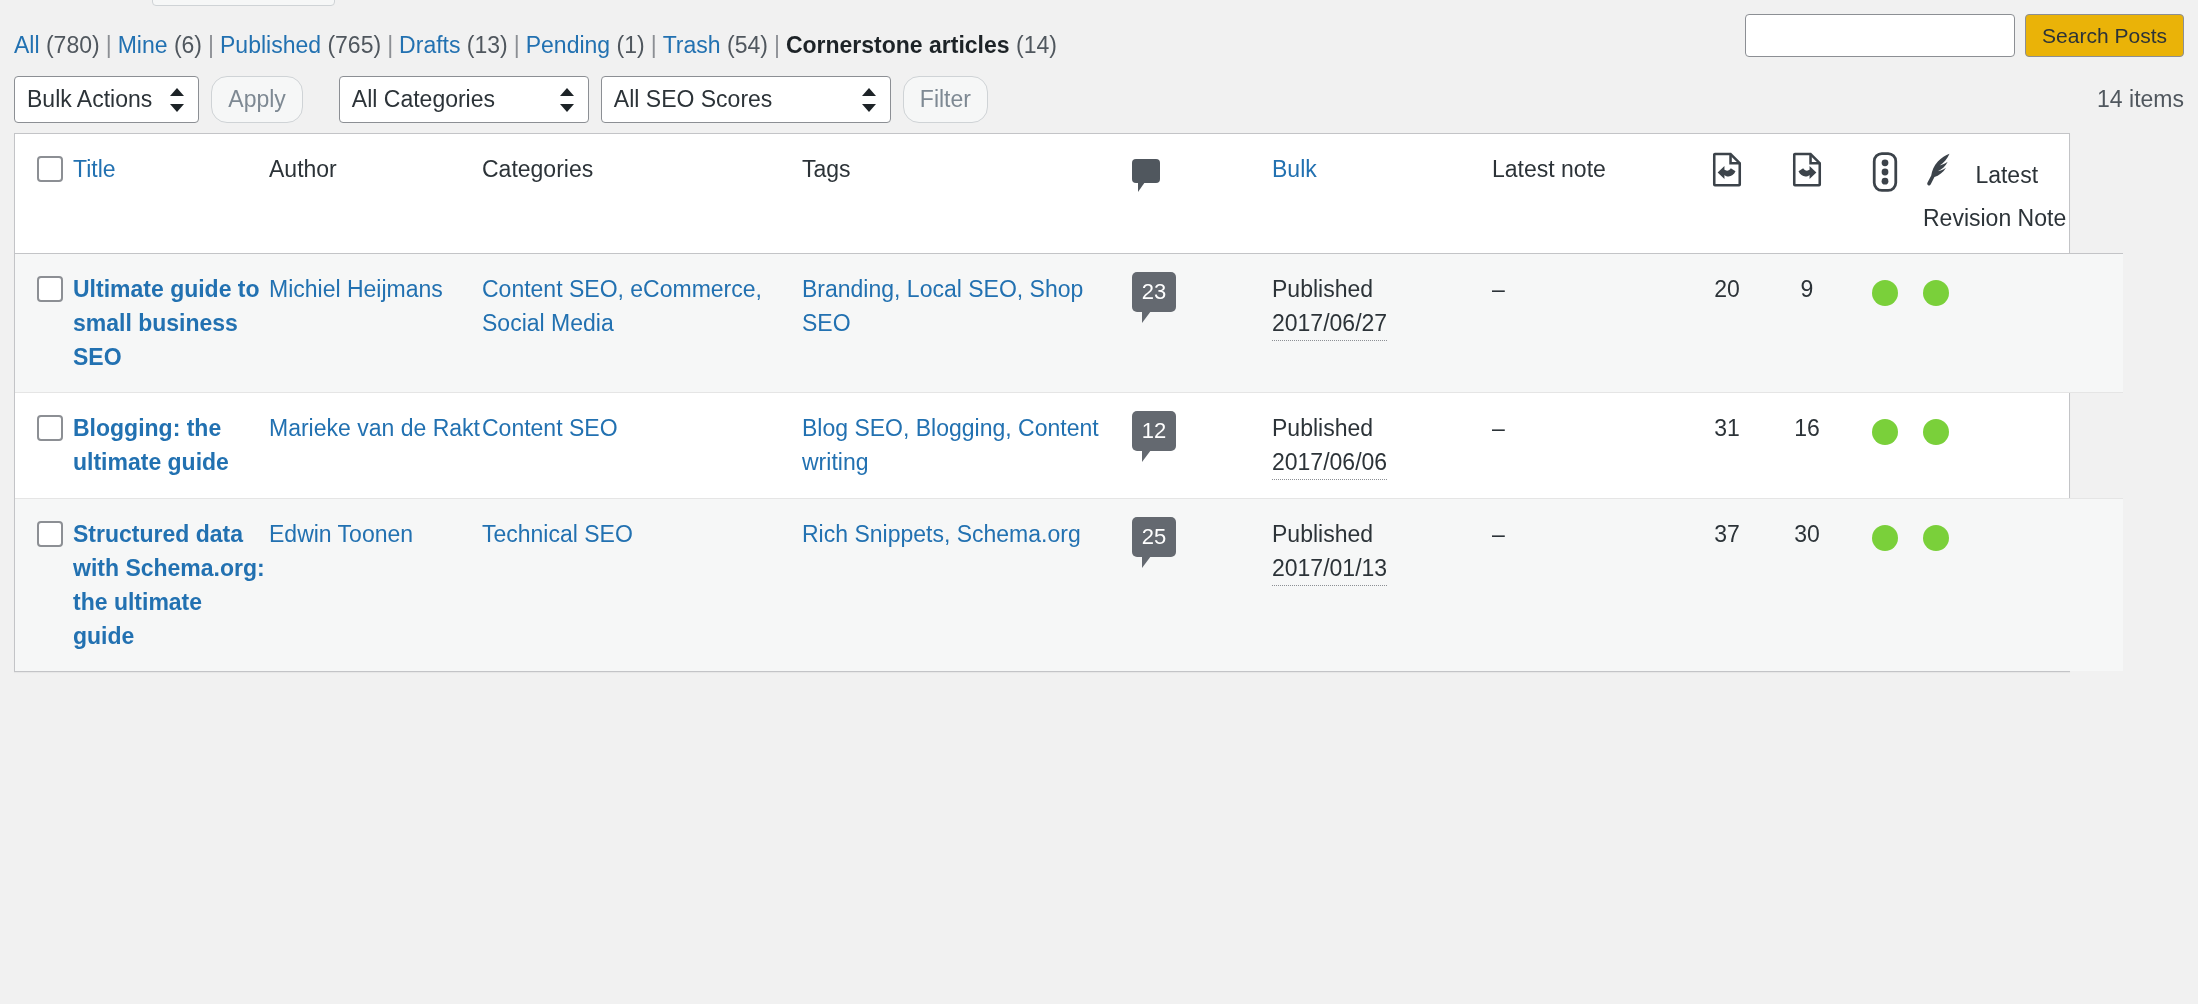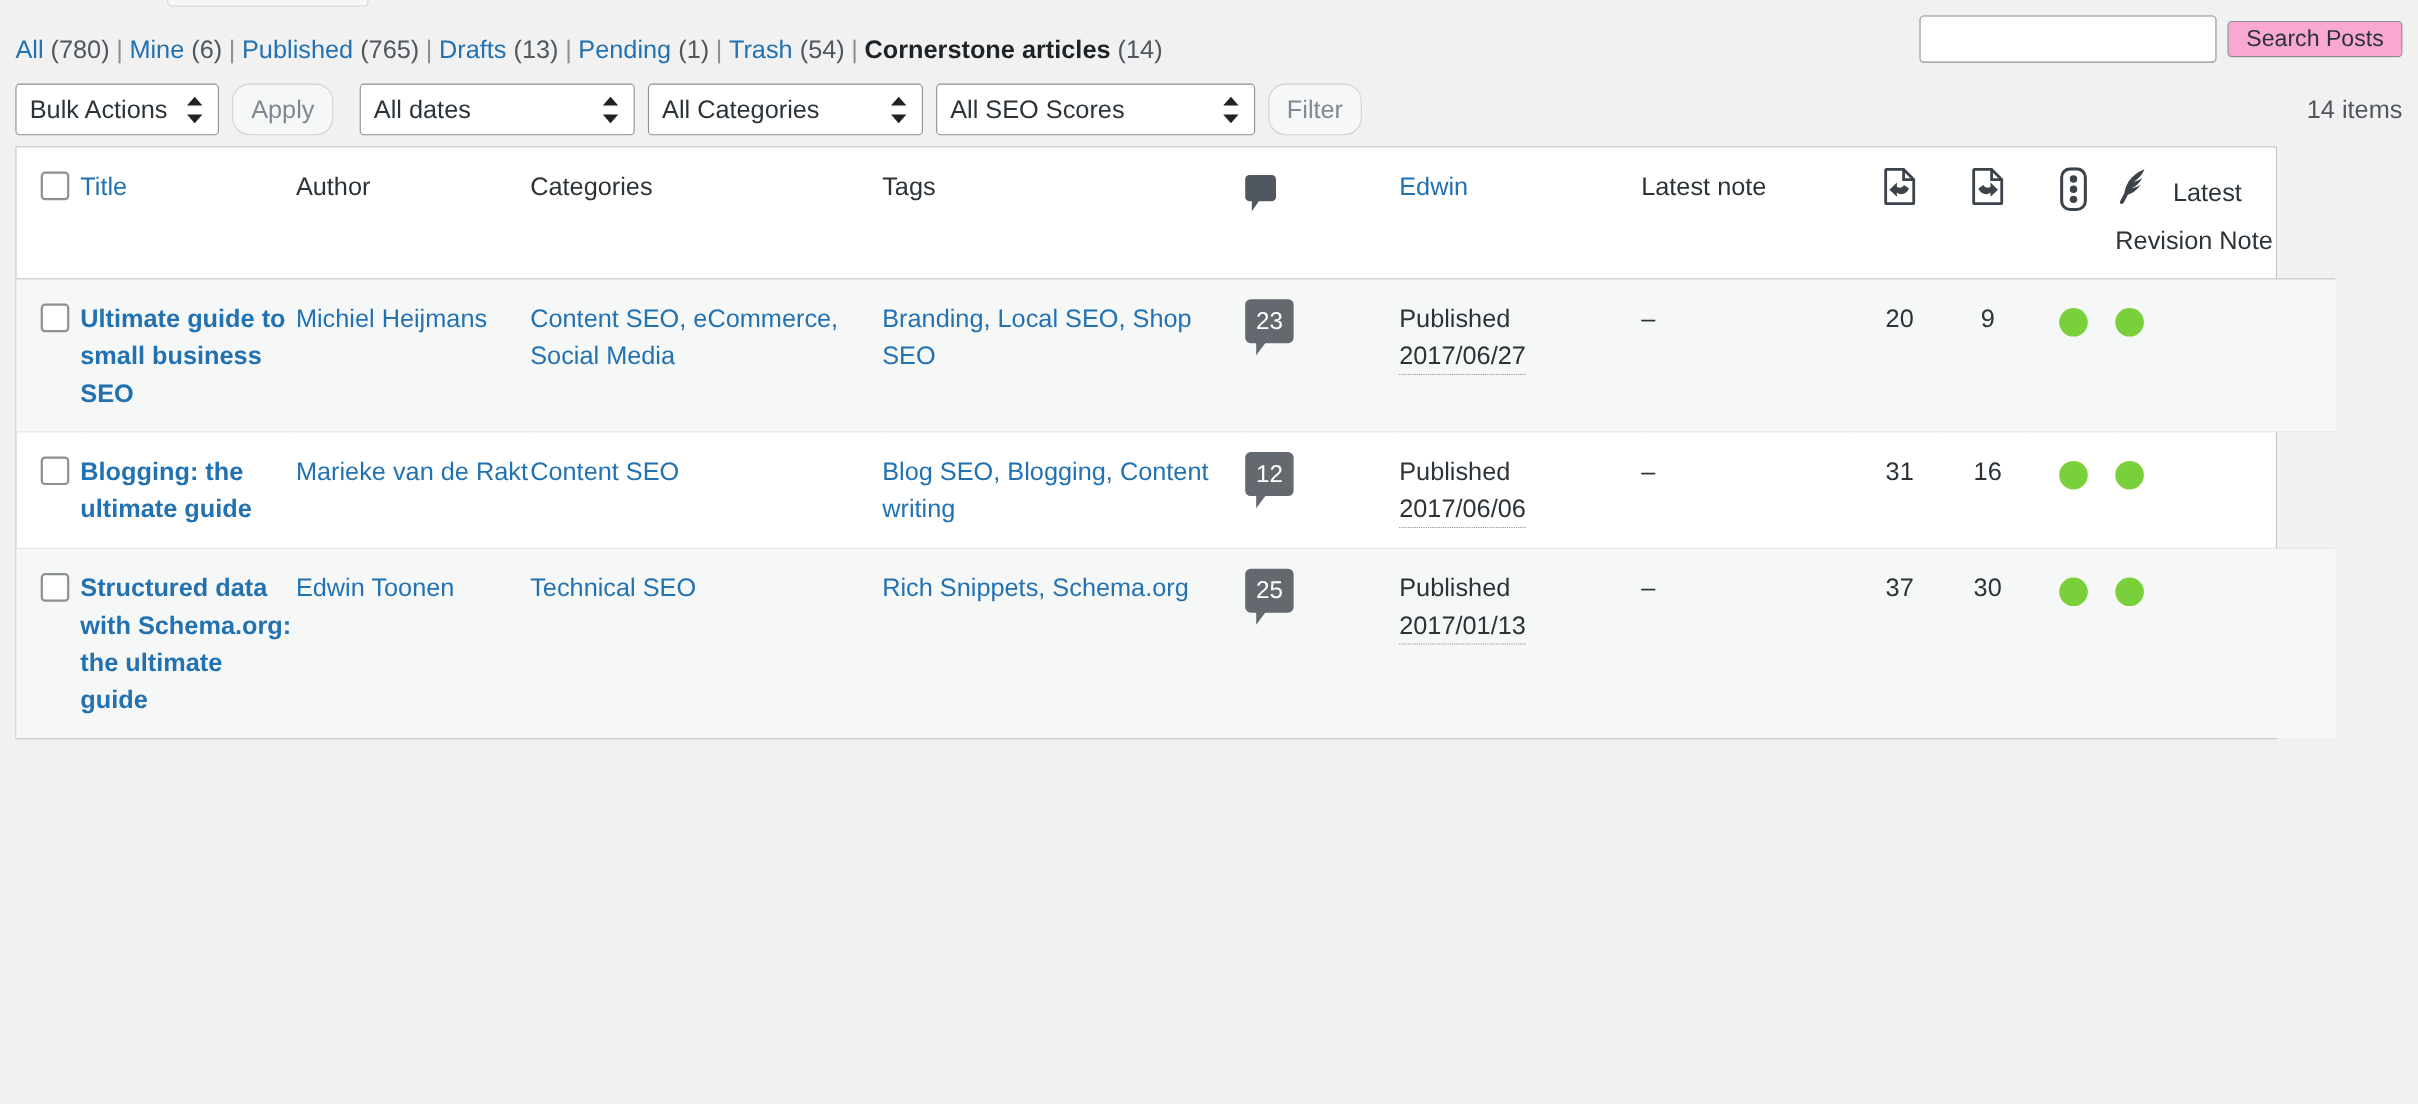--- a/index.html
+++ b/index.html
@@ -33,23 +33,23 @@
   
   .search-wrap { position: absolute; right: 14px; top: 14px; display: flex; align-items: center; gap: 10px; }
   .search-input {
     width: 270px; height: 43px;
     border: 1px solid #8c8f94; border-radius: 4px;
     background: #fff; font-size: 21px; padding: 0 10px;
     color: #2c3338; font-family: "Liberation Sans", sans-serif;
     box-shadow: 0 0 0 transparent;
   }
   .search-btn {
-    height: 33px; padding: 0 16px;
+    height: 43px; padding: 0 16px;
     border: 1px solid #8c8f94; border-radius: 4px;
-    background: #f9a8d4; color: #2c3338;
+    background: #eab308; color: #2c3338;
     font-size: 21px; font-family: "Liberation Sans", sans-serif;
     cursor: pointer; white-space: nowrap;
   }
 
   
   .tablenav { position: absolute; left: 0; top: 76px; width: 2198px; height: 58px; }
   .actions { position: absolute; left: 14px; top: 0; display: flex; align-items: center; gap: 0; }
   .wp-select {
     position: relative; height: 47px;
     border: 1px solid #8c8f94; border-radius: 4px;
@@ -186,24 +186,20 @@
 
   <div class="tablenav">
     <div class="actions">
       <div class="wp-select">
         <span>Bulk Actions</span>
         <span class="arrows"></span>
       </div>
       <div class="gap"></div>
       <button class="wp-btn">Apply</button>
       <div class="gap-lg"></div>
-      <div class="wp-select">
-        <span style="display:inline-block;min-width:190px">All dates</span>
-        <span class="arrows"></span>
-      </div>
       <div class="gap"></div>
       <div class="wp-select">
         <span style="display:inline-block;min-width:190px">All Categories</span>
         <span class="arrows"></span>
       </div>
       <div class="gap"></div>
       <div class="wp-select">
         <span style="display:inline-block;min-width:230px">All SEO Scores</span>
         <span class="arrows"></span>
       </div>
@@ -229,21 +225,21 @@
           <th class="col-cats">
             <span>Categories</span>
           </th>
           <th class="col-tags">
             <span>Tags</span>
           </th>
           <th class="col-comm">
             <span class="bubble-icon hicon"></span>
           </th>
           <th class="col-date">
-            <a class="sortable">Edwin</a>
+            <a class="sortable">Bulk</a>
           </th>
           <th class="col-note">
             <span>Latest note</span>
           </th>
           <th class="col-num">
             <span class="hicon">
               <svg width="34" height="38" viewBox="0 0 24 26" aria-hidden="true">
                 <path d="M14.5 1H3.5a.5.5 0 0 0-.5.5v21a.5.5 0 0 0 .5.5h17a.5.5 0 0 0 .5-.5V7.5L14.5 1z" fill="none" stroke="#3c434a" stroke-width="1.8"></path>
                 <path d="M14.5 1.4v6.1h6.1" fill="none" stroke="#3c434a" stroke-width="1.8"></path>
                 <path d="M18 13.2c-1.5 3.5-5.2 4.8-7.8 2.6v2.8L5.4 14l4.8-4.6v2.8c1.7 1 3.5.6 4.5-1.2l3.3 2.2z" fill="#3c434a"></path>

